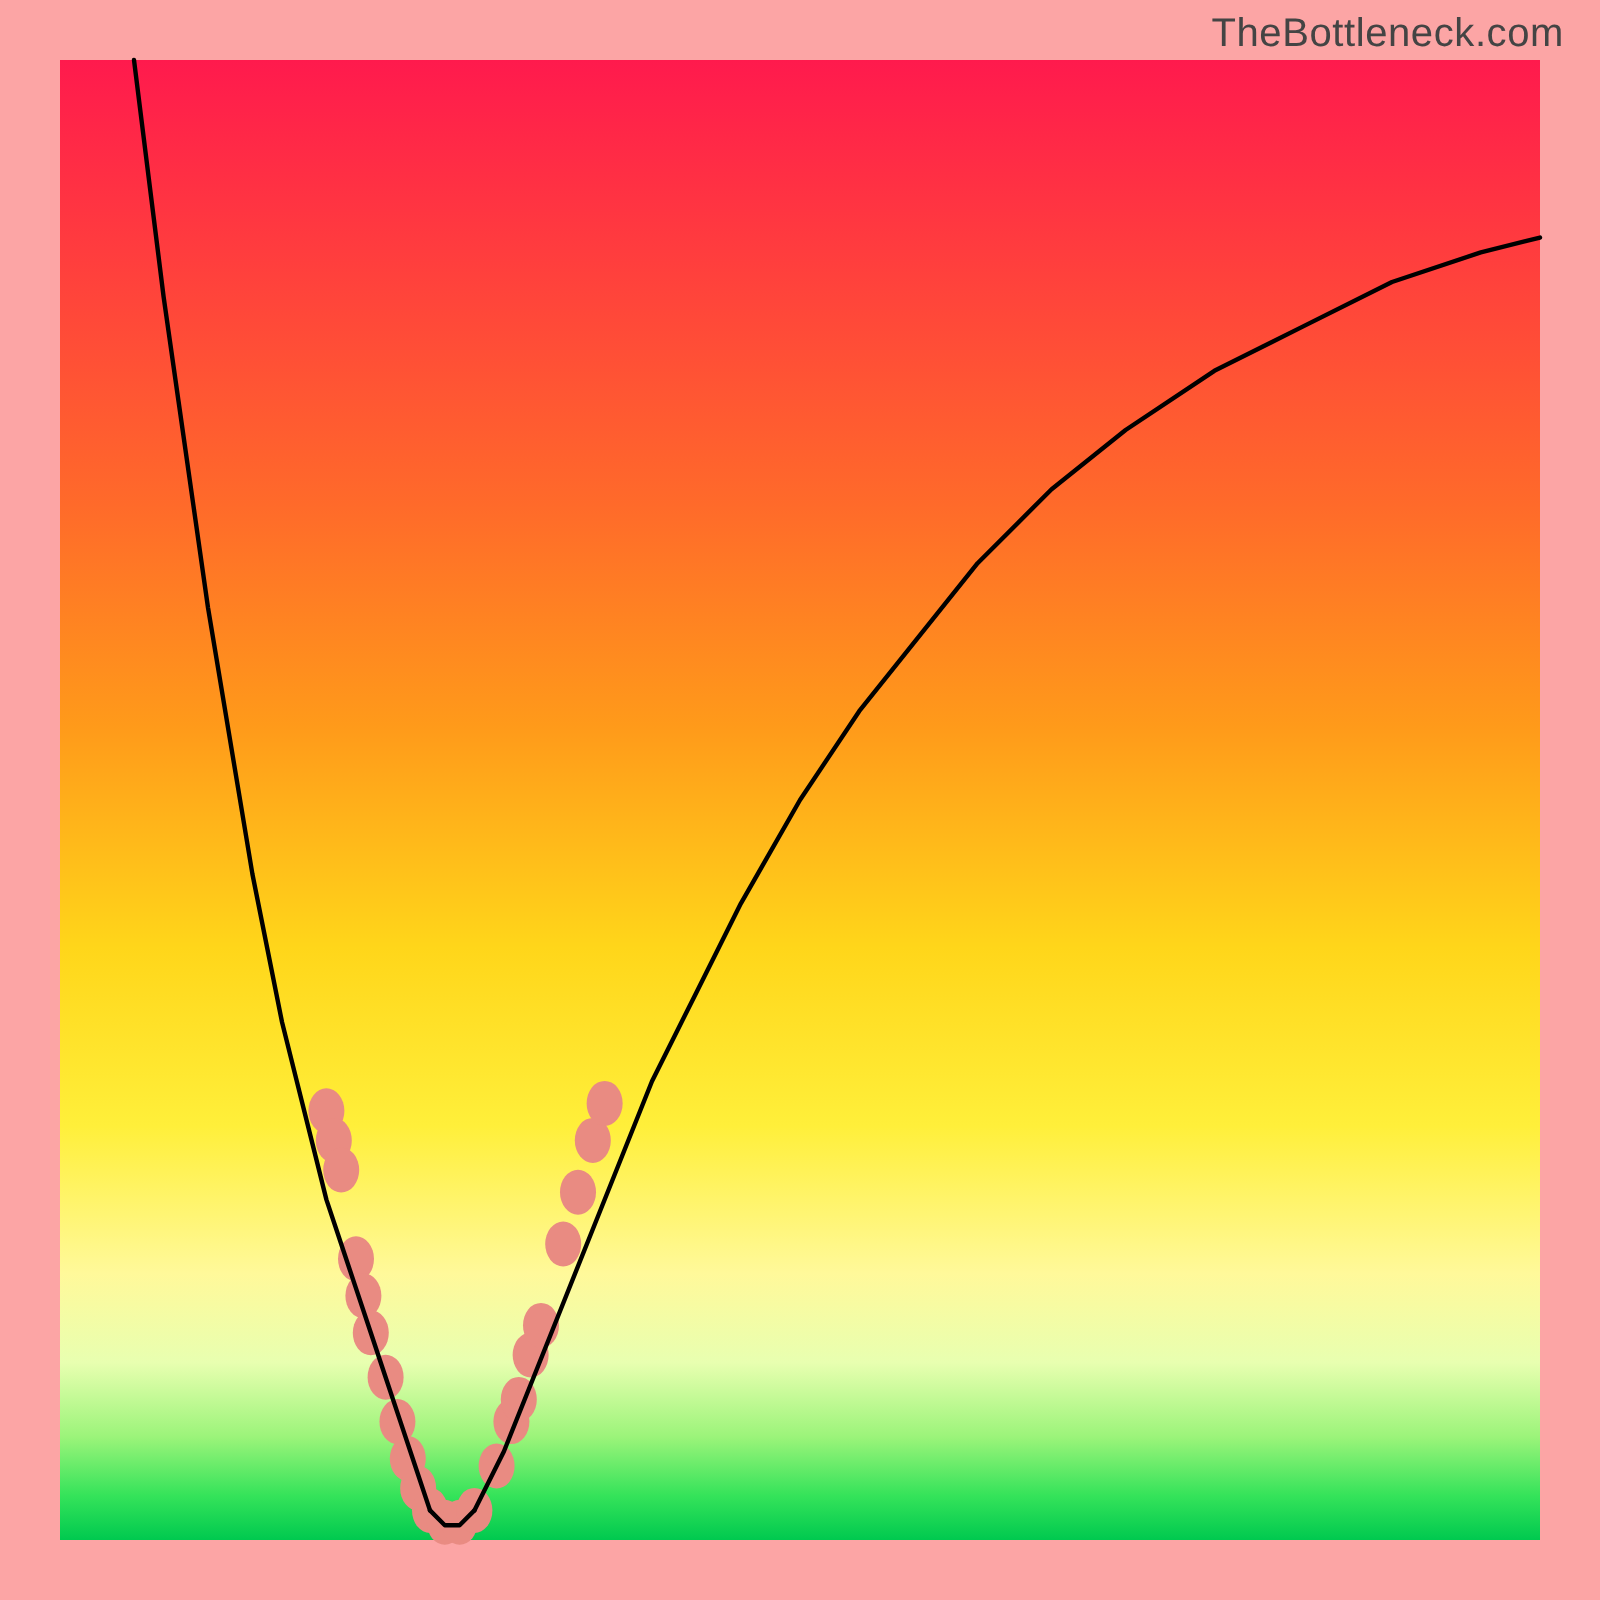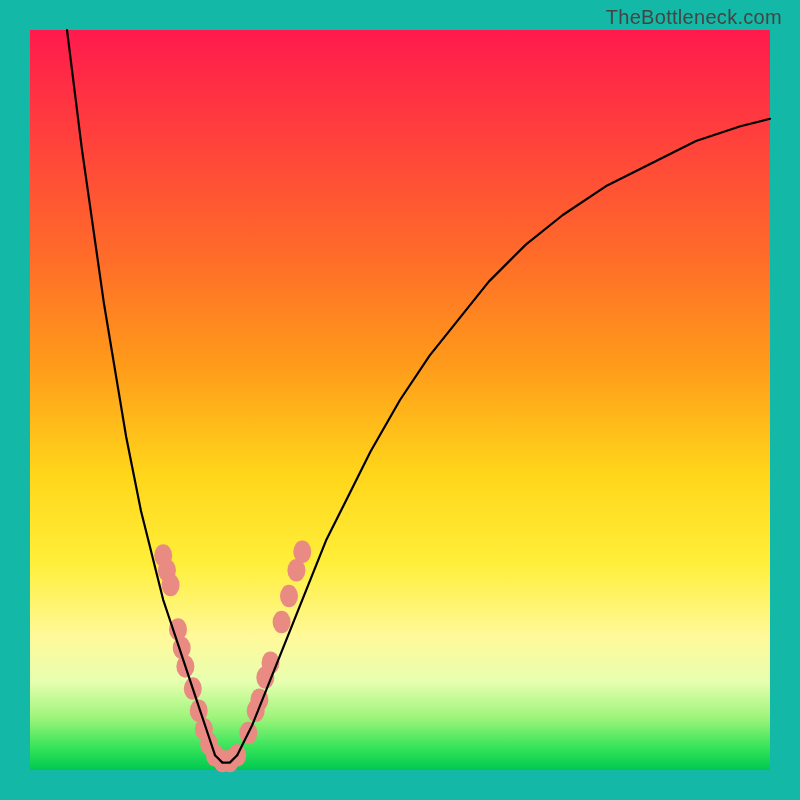--- a/index.html
+++ b/index.html
@@ -8,21 +8,21 @@
     width: 800px;
     height: 800px;
     overflow: hidden;
     background: #000;
     font-family: Arial, Helvetica, sans-serif;
   }
   .frame {
     position: relative;
     width: 800px;
     height: 800px;
-    background: #14b8a6;
+    background: #fca5a5;
   }
   .plot-area {
     position: absolute;
     left: 30px;
     top: 30px;
     width: 740px;
     height: 740px;
     
     background: linear-gradient(
       to bottom,

